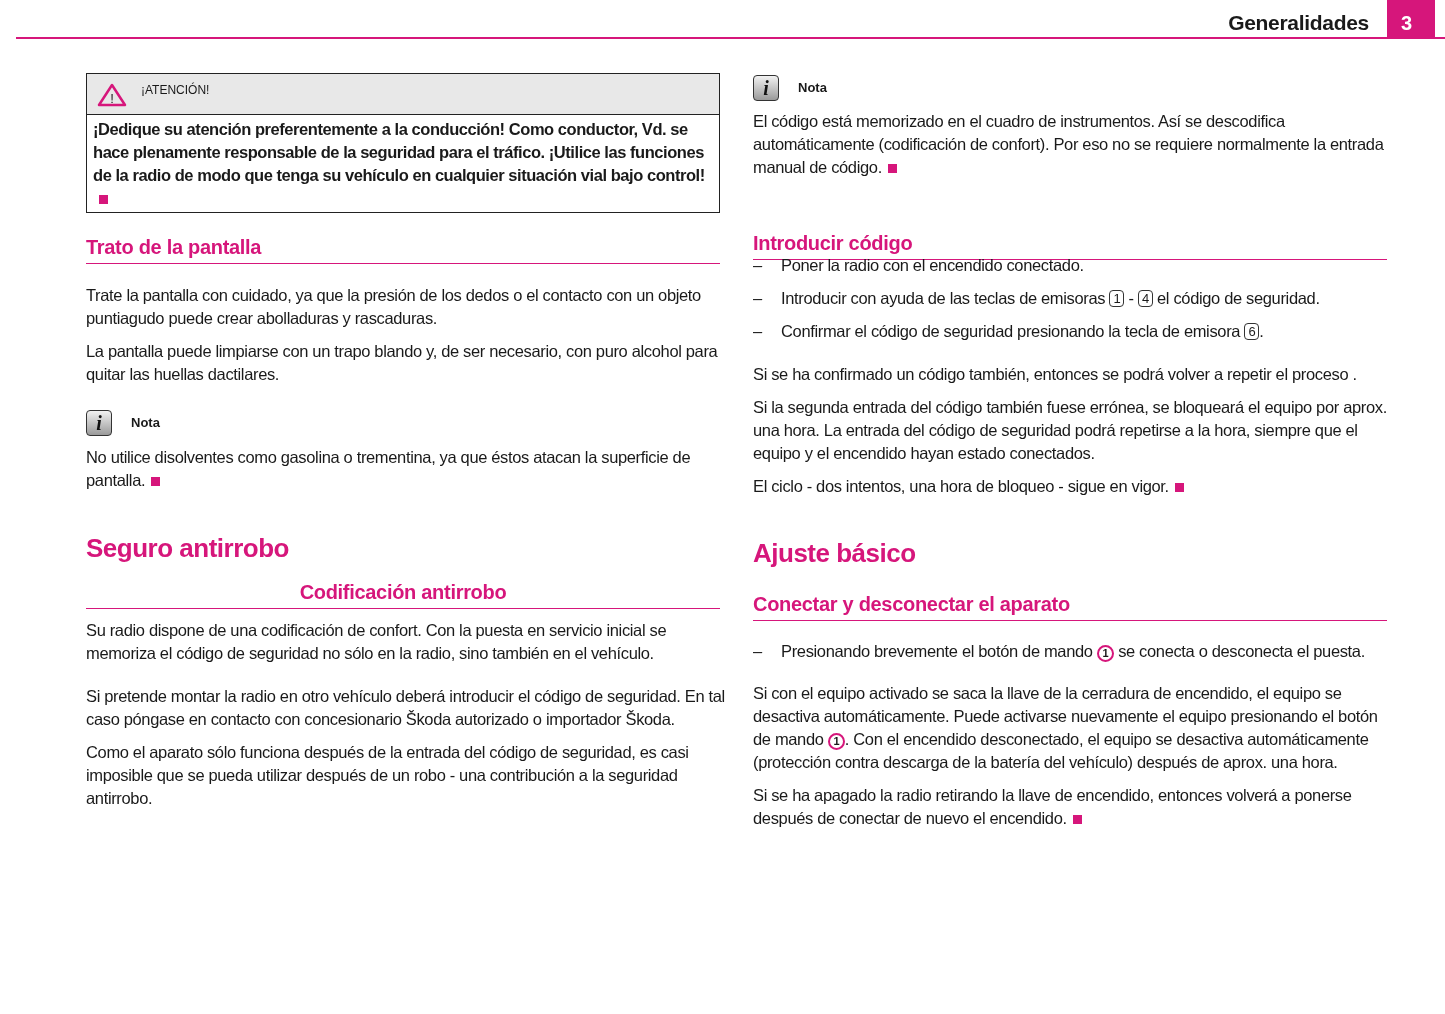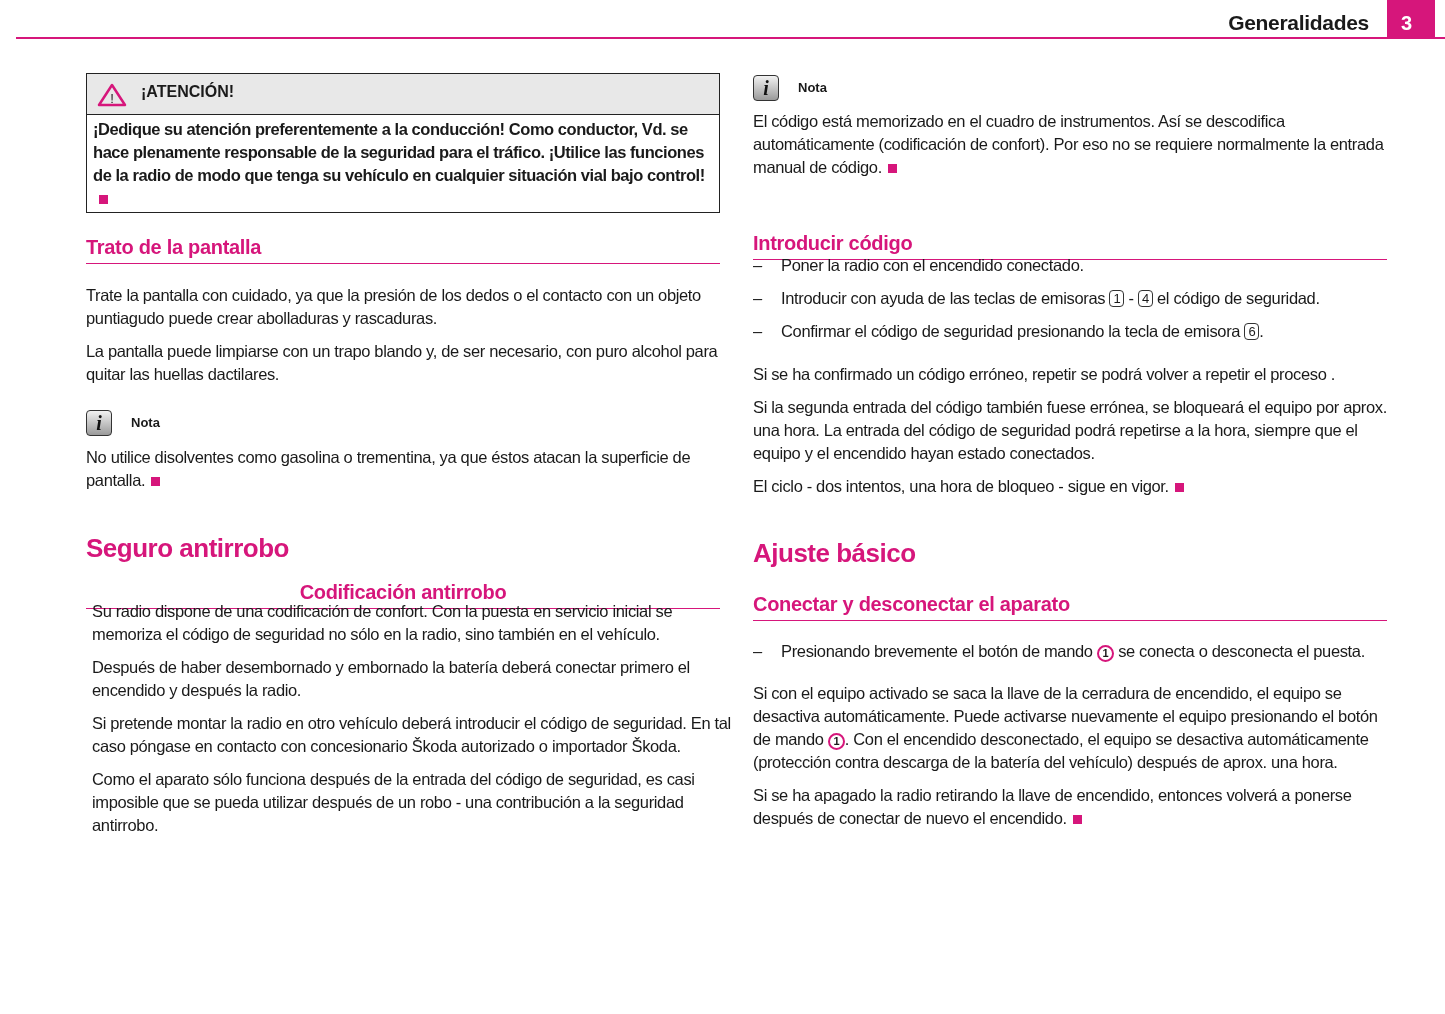--- a/index.html
+++ b/index.html
@@ -9,21 +9,21 @@
   .topbar .rule { position:absolute; left:0; right:0; top:37px; height:2px; background:#d6167b; }
   .topbar .title { position:absolute; right:92px; top:11px; font-weight:bold; font-size:21px; color:#1a1a1a; letter-spacing:-0.3px; }
   .topbar .pagebox { position:absolute; right:26px; top:0; width:48px; height:39px; background:#d6167b; color:#fff; font-weight:bold; font-size:20px; box-sizing:border-box; padding:12px 0 0 14px; }
   .col { position:absolute; top:0; width:634px; }
   .col.left { left:86px; }
   .col.right { left:753px; }
   .p { font-size:16.5px; line-height:23px; margin:0; letter-spacing:-0.35px; }
   .warn { position:absolute; left:0; top:73px; width:634px; border:1px solid #222; box-sizing:border-box; }
   .warn .head { background:#e8e8e8; height:40px; border-bottom:1px solid #222; position:relative; }
   .warn .head .tri { position:absolute; left:10px; top:9px; }
-  .warn .head .lbl { position:absolute; left:54px; top:9px; font-weight:bold; font-size:16px; }
+  .warn .head .lbl { position:absolute; left:54px; top:9px; font-weight:normal; font-size:12px; }
   .warn .body { padding:3px 6px 2px 6px; font-weight:bold; font-size:16.5px; line-height:23px; letter-spacing:-0.45px; }
   .h2 { position:absolute; left:0; width:634px; color:#d6167b; font-weight:bold; font-size:20px; border-bottom:1px solid #d6167b; padding-bottom:4px; letter-spacing:-0.3px; }
   .h1 { position:absolute; left:0; color:#d6167b; font-weight:bold; font-size:26px; letter-spacing:-0.5px; }
   .blk { position:absolute; left:0; width:640px; }
   .nota { position:absolute; left:0; }
   .nota .ic { position:absolute; left:0; top:0; width:26px; height:26px; border:1px solid #333; border-radius:4px; background:linear-gradient(#f2f2f2,#9a9a9a); box-sizing:border-box; text-align:center; font-family:"Liberation Serif", serif; font-style:italic; font-weight:bold; font-size:20px; line-height:24px; color:#111; }
   .nota .lbl { position:absolute; left:45px; top:5px; font-weight:bold; font-size:13px; }
   .end { display:inline-block; width:9px; height:9px; background:#d6167b; margin-left:6px; vertical-align:0px; }
   .li { position:relative; padding-left:28px; }
   .li .dash { position:absolute; left:0; top:0; }
@@ -62,24 +62,23 @@
   <div class="nota" style="top:410px;">
     <div class="ic">i</div>
     <span class="lbl">Nota</span>
   </div>
   <div class="blk" style="top:446px;">
     <p class="p"><span>No utilice disolventes como gasolina o trementina, ya que éstos atacan la superficie de pantalla.</span><span class="end"></span></p>
   </div>
 
   <div class="h1" style="top:533px;">Seguro antirrobo</div>
   <div class="h2" style="top:581px;text-align:center;">Codificación antirrobo</div>
-  <div class="blk" style="top:600px;margin-left:6px;">
+  <div class="blk" style="top:619px;">
     <p class="p">Su radio dispone de una codificación de confort. Con la puesta en servicio inicial se memoriza el código de seguridad no sólo en la radio, sino también en el vehículo.</p>
     <div class="gap"></div>
-    <p class="p">Después de haber desembornado y embornado la batería deberá conectar primero el encendido y después la radio.</p>
     <div class="gap"></div>
     <p class="p">Si pretende montar la radio en otro vehículo deberá introducir el código de seguridad. En tal caso póngase en contacto con concesionario Škoda autorizado o importador Škoda.</p>
     <div class="gap"></div>
     <p class="p">Como el aparato sólo funciona después de la entrada del código de seguridad, es casi imposible que se pueda utilizar después de un robo - una contribución a la seguridad antirrobo.</p>
   </div>
 </div>
 
 <div class="col right">
   <div class="nota" style="top:75px;">
     <div class="ic">i</div>
@@ -90,21 +89,21 @@
   </div>
 
   <div class="h2" style="top:207px;margin-top:25px;">Introducir código</div>
   <div class="blk" style="top:254px;">
     <p class="p li"><span class="dash">–</span><span>Poner la radio con el encendido conectado.</span></p>
     <div class="gap"></div>
     <p class="p li"><span class="dash">–</span><span>Introducir con ayuda de las teclas de emisoras</span> <span class="key">1</span> <span>-</span> <span class="key">4</span> <span>el código de seguridad.</span></p>
     <div class="gap"></div>
     <p class="p li"><span class="dash">–</span><span>Confirmar el código de seguridad presionando la tecla de emisora</span> <span class="key">6</span><span>.</span></p>
     <div class="gap" style="height:20px;"></div>
-    <p class="p">Si se ha confirmado un código erróneo, repetir se podrá volver a repetir el proceso .</p>
+    <p class="p">Si se ha confirmado un código también, entonces se podrá volver a repetir el proceso .</p>
     <div class="gap"></div>
     <p class="p">Si la segunda entrada del código también fuese errónea, se bloqueará el equipo por aprox. una hora. La entrada del código de seguridad podrá repetirse a la hora, siempre que el equipo y el encendido hayan estado conectados.</p>
     <div class="gap"></div>
     <p class="p"><span>El ciclo - dos intentos, una hora de bloqueo - sigue en vigor.</span><span class="end"></span></p>
   </div>
 
   <div class="h1" style="top:538px;">Ajuste básico</div>
   <div class="h2" style="top:593px;">Conectar y desconectar el aparato</div>
   <div class="blk" style="top:640px;">
     <p class="p li"><span class="dash">–</span><span>Presionando brevemente el botón de mando</span> <span class="circ">1</span> <span>se conecta o desconecta el puesta.</span></p>

